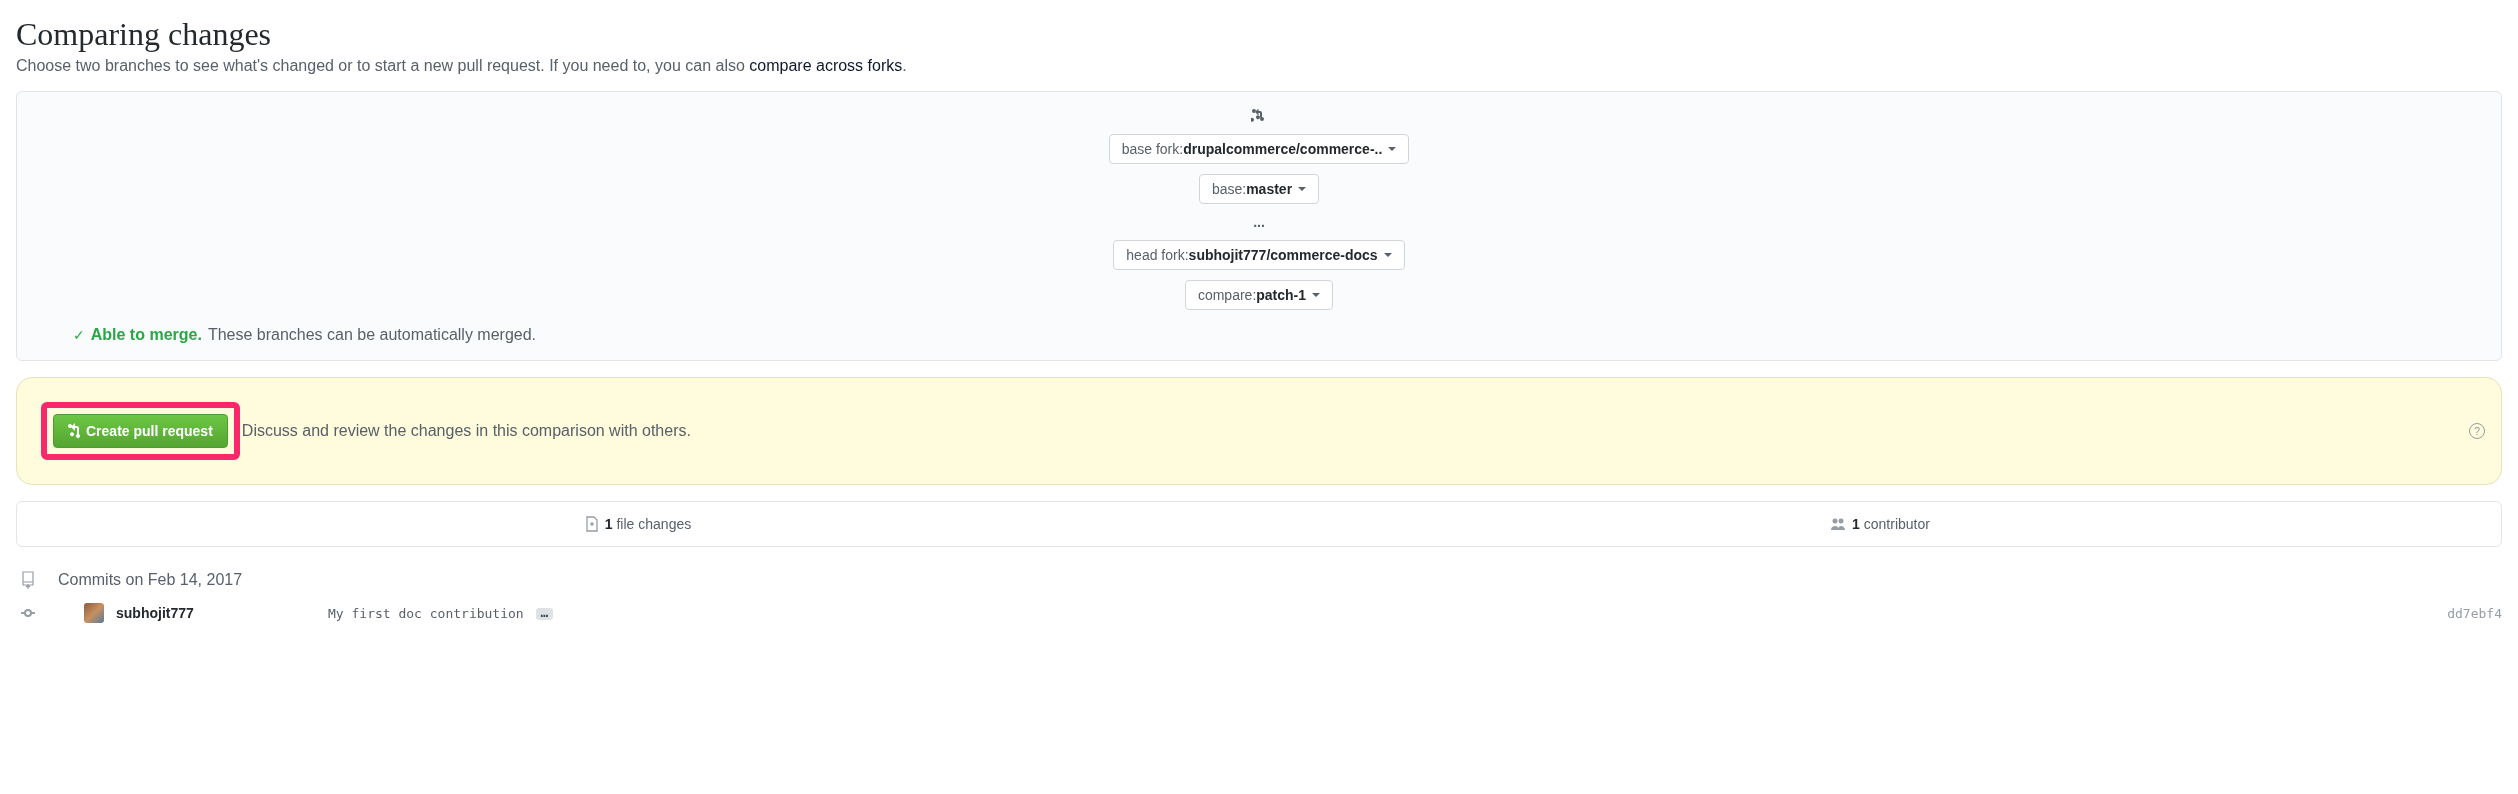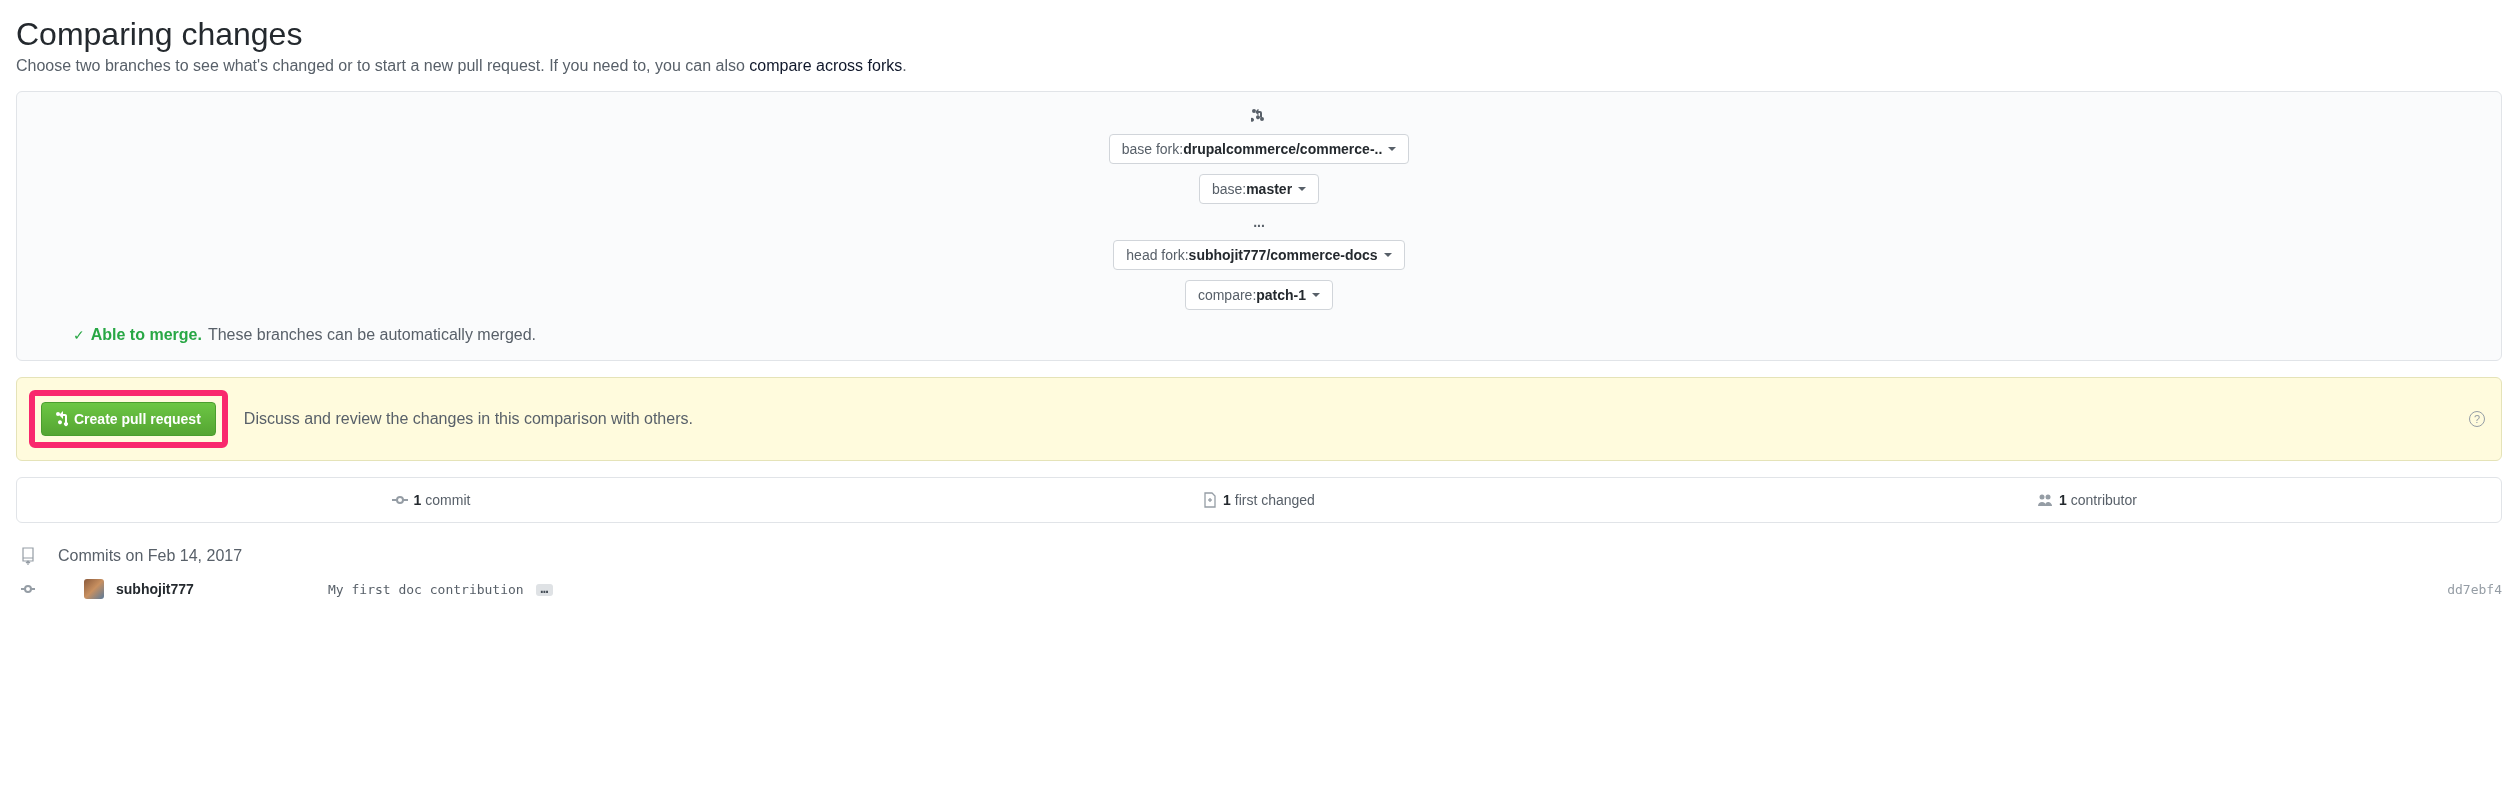--- a/index.html
+++ b/index.html
@@ -12,20 +12,21 @@
       color: #24292e;
       background: #fff;
       padding: 16px;
       font-size: 14px;
     }
     .page-title {
       font-size: 32px;
       font-weight: 400;
       color: #24292e;
       margin-bottom: 4px;
+      font-family: Liberation Serif, serif;
     }
     .page-subtitle {
       font-size: 16px;
       color: #586069;
       margin-bottom: 16px;
     }
     .link {
       color: #0f172a;
       text-decoration: none;
     }
@@ -91,26 +92,26 @@
       font-weight: 600;
       font-size: 16px;
     }
     .merge-desc {
       color: #586069;
       font-size: 16px;
     }
     .discuss-box {
       background: #fffbdd;
       border: 1px solid #e5e3b8;
-      border-radius: 6px;
-      padding: 12px;
+      border-radius: 16px;
+      padding: 24px;
       margin-bottom: 16px;
       display: flex;
       align-items: center;
-      gap: 16px;
+      gap: 2px;
       position: relative;
     }
     .highlight-wrap {
       border: 6px solid #f9286d;
       border-radius: 6px;
       padding: 6px;
       display: inline-block;
     }
     .btn-create-pr {
       background: linear-gradient(to bottom, #6cc644, #55a532);
@@ -291,34 +292,26 @@
         </svg>
       <span>Create pull request</span>
     </button>
   </span>
   <span class="discuss-text">Discuss and review the changes in this comparison with others.</span>
   <span class="help-icon">?</span>
 </div>
 
 <div class="stats-box">
   <div class="stat-item">
-    <svg class="stat-icon" width="16" height="16" viewBox="0 0 16 16">
-        <circle cx="8" cy="8" r="3" fill="none" stroke="#959da5" stroke-width="2"></circle>
-        <line x1="0" y1="8" x2="5" y2="8" stroke="#959da5" stroke-width="2"></line>
-        <line x1="11" y1="8" x2="16" y2="8" stroke="#959da5" stroke-width="2"></line>
-      </svg>
-    <span><strong>1</strong><span> commit</span></span>
-  </div>
-  <div class="stat-item">
     <svg class="stat-icon" width="14" height="16" viewBox="0 0 14 16">
         <path fill="none" stroke="#959da5" stroke-width="1.3" d="M2 1h7l3 3v11H2z"></path>
         <line x1="5" y1="8" x2="9" y2="8" stroke="#959da5" stroke-width="1.3"></line>
         <line x1="7" y1="6" x2="7" y2="10" stroke="#959da5" stroke-width="1.3"></line>
       </svg>
-    <span><strong>1</strong><span> first changed</span></span>
+    <span><strong>1</strong><span> file changes</span></span>
   </div>
   <div class="stat-item">
     <svg class="stat-icon" width="16" height="16" viewBox="0 0 16 16">
         <circle cx="5" cy="5" r="2.5" fill="#959da5"></circle>
         <circle cx="11" cy="5" r="2.5" fill="#959da5"></circle>
         <path d="M1 14c0-2.5 2-4 4-4s4 1.5 4 4z" fill="#959da5"></path>
         <path d="M8 14c0-2.5 1.5-4 3-4s4 1.5 4 4z" fill="#959da5"></path>
       </svg>
     <span><strong>1</strong><span> contributor</span></span>
   </div>

